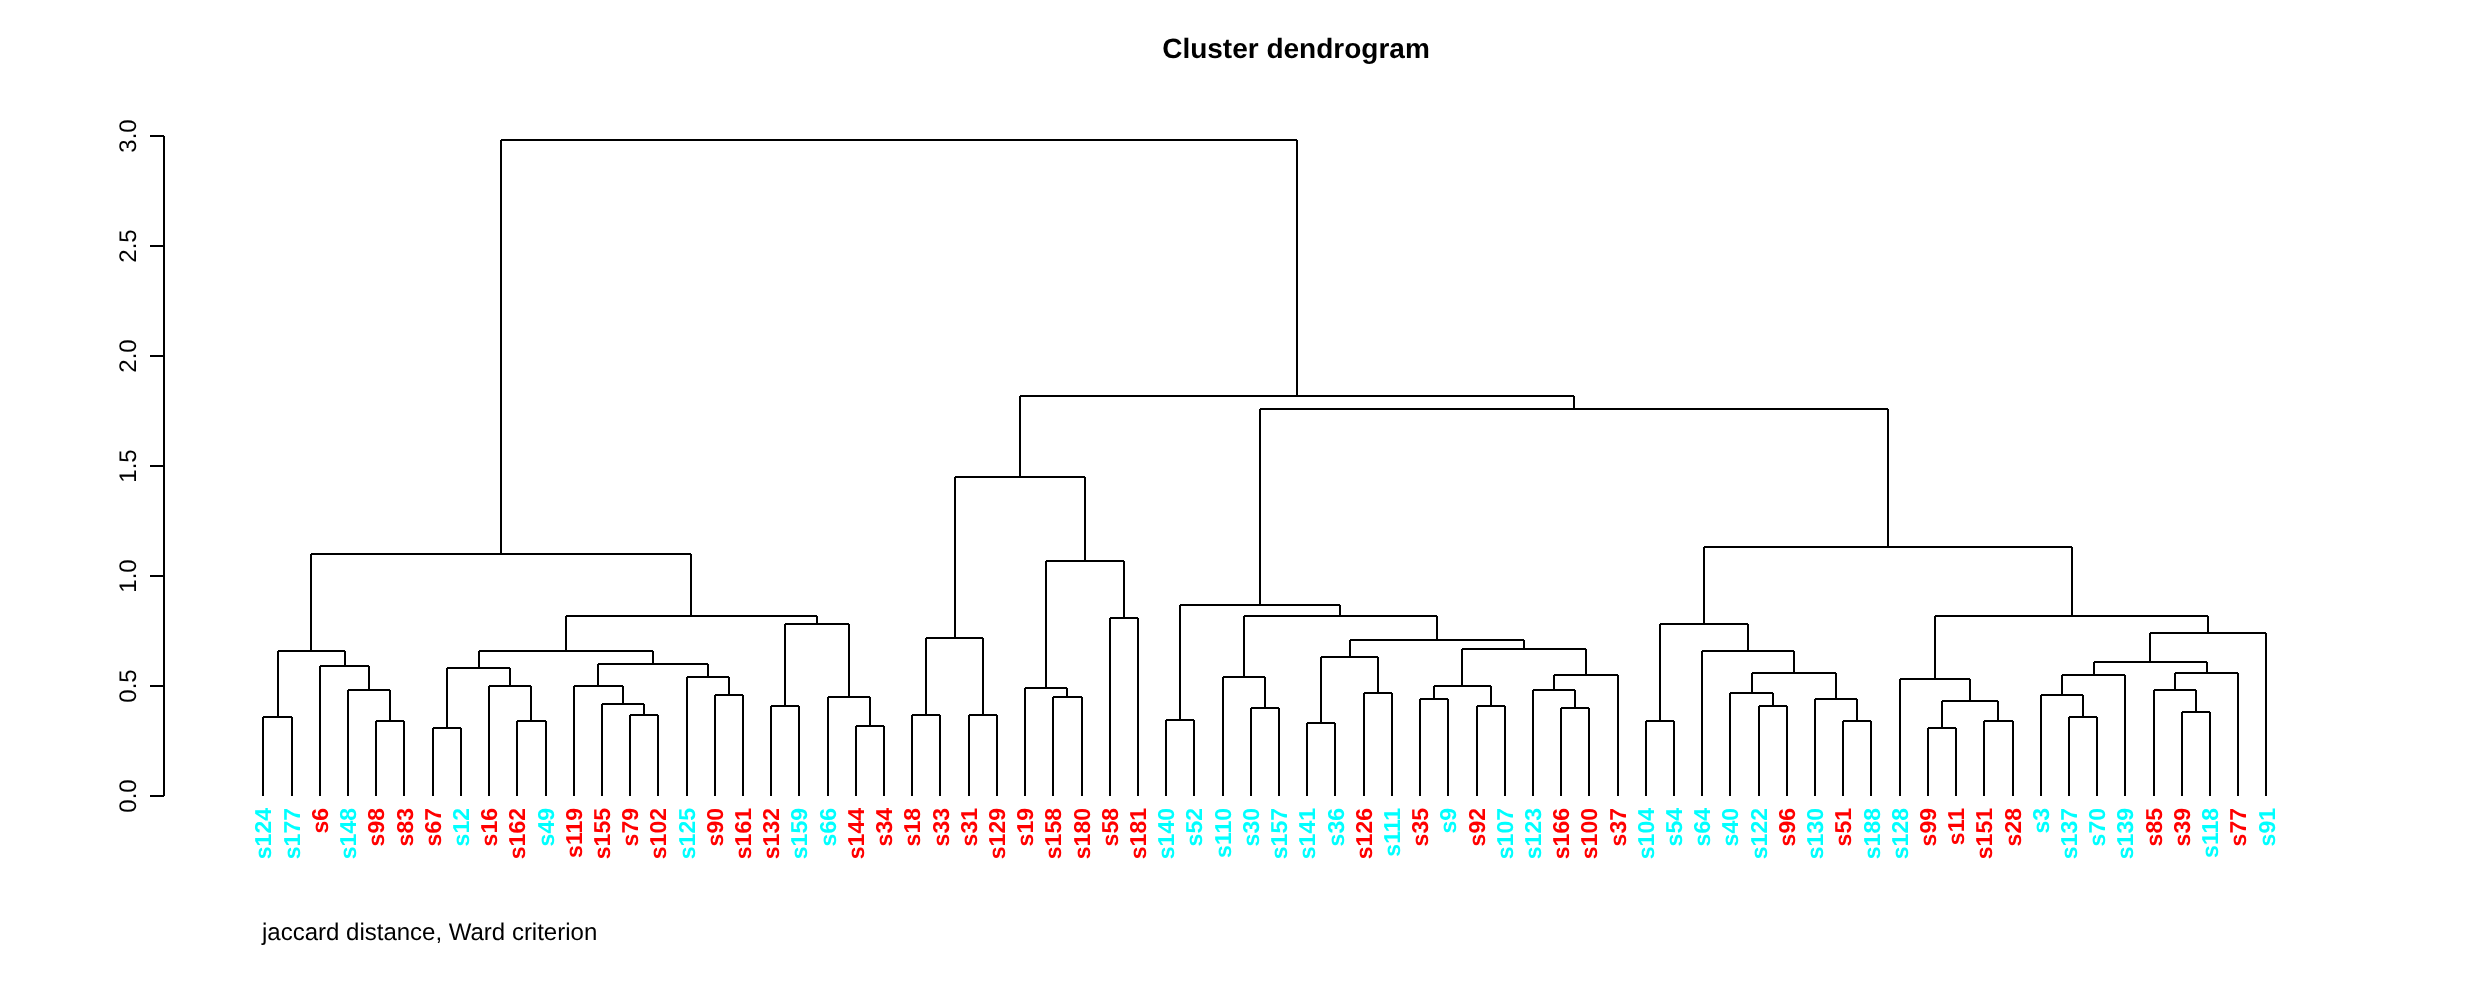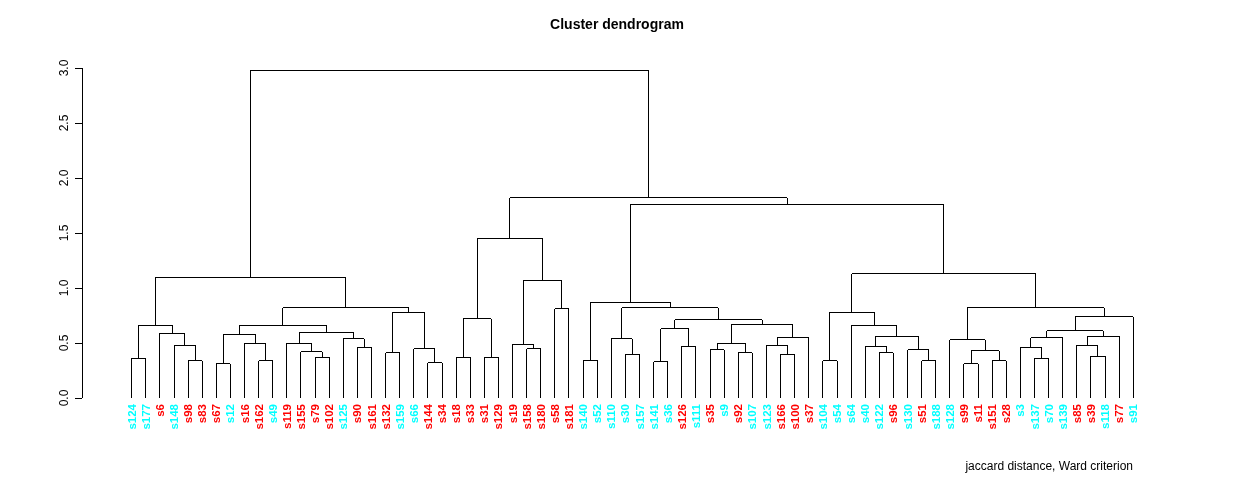--- a/index.html
+++ b/index.html
@@ -1,19 +1,19 @@
 <!DOCTYPE html>
 <html><head>
 <meta charset="utf-8">
 <style>
   html,body{margin:0;padding:0;background:#ffffff;}
   body{width:1238px;height:500px;position:relative;font-family:"Liberation Sans","DejaVu Sans",sans-serif;overflow:hidden;}
-  #title{position:absolute;top:16px;left:116px;width:1002px;text-align:center;
+  #title{position:absolute;top:16px;left:147px;width:1002px;text-align:center;
          font-size:14px;font-weight:bold;color:#000;}
-  #subtitle{position:absolute;top:459px;left:131px;width:1002px;text-align:right;
+  #subtitle{position:absolute;top:459px;left:131px;width:1002px;text-align:left;
          font-size:12px;color:#000;}
   svg text{font-family:"Liberation Sans","DejaVu Sans",sans-serif;}
 </style>
 </head>
 <body>
 
 
 
 <div id="title">Cluster dendrogram</div>
 <div id="subtitle">jaccard distance, Ward criterion</div>

